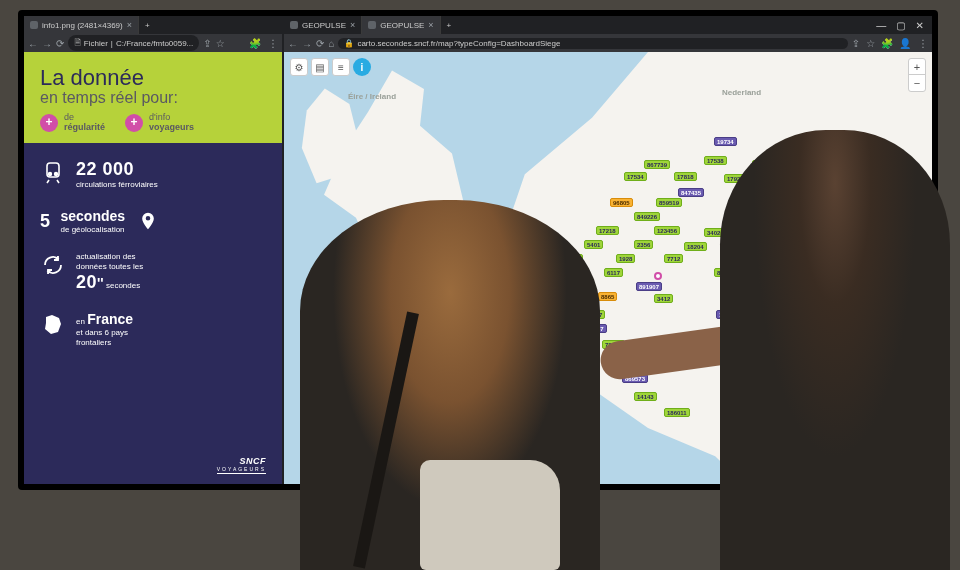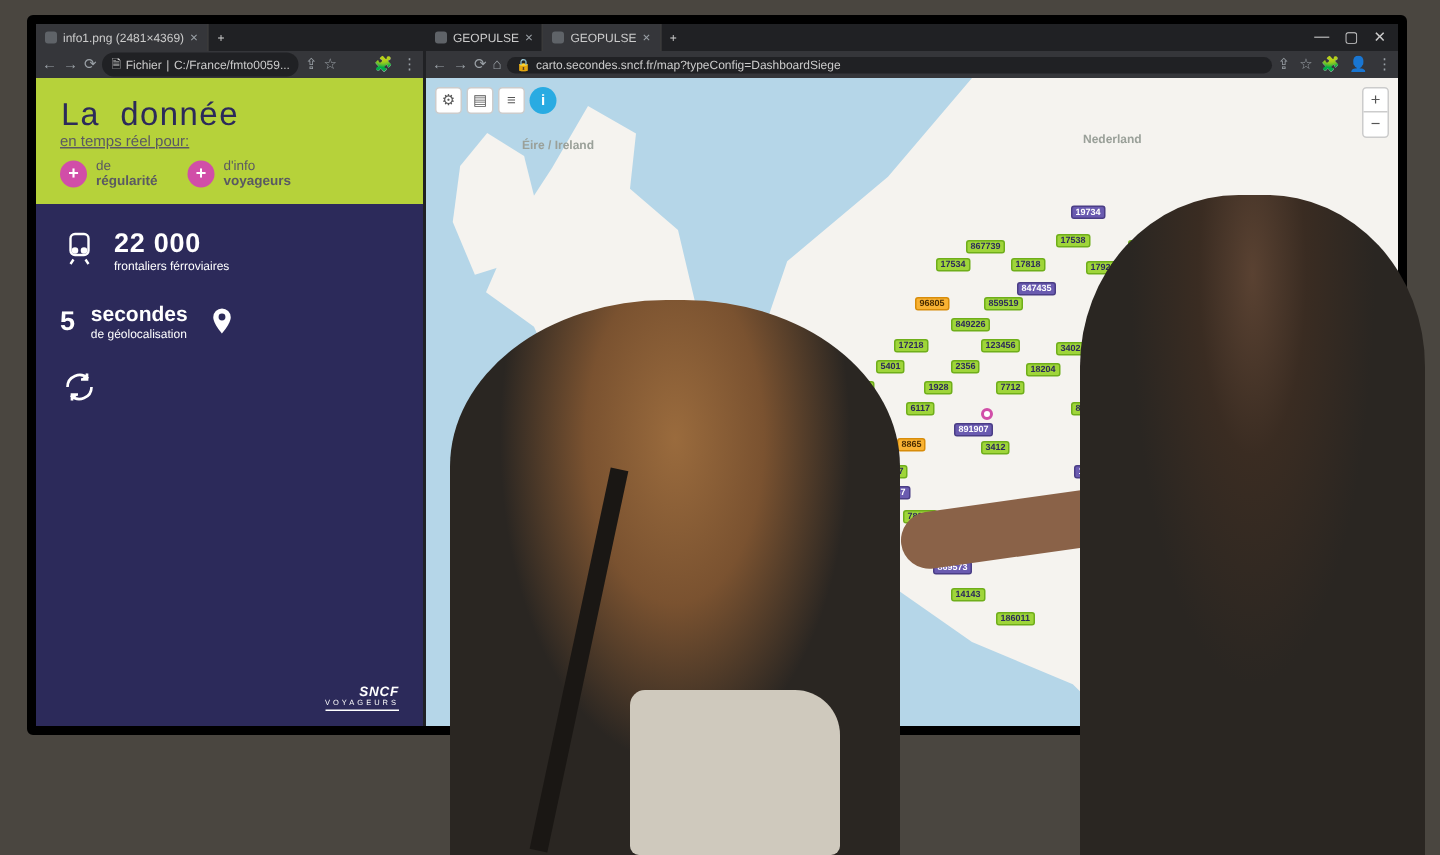--- a/index.html
+++ b/index.html
@@ -77,27 +77,25 @@
   
   .left-content { flex: 1; display: flex; flex-direction: column; }
   .green-panel {
     background: #b6d23a;
     padding: 14px 16px 10px;
   }
   .green-panel h1 {
     font-size: 22px; font-weight: 400;
     color: #2c2a5a;
     line-height: 1.05;
-    font-family: Liberation Mono, monospace;
   }
   .green-panel .sub {
-    font-size: 10px;
+    font-size: 16px;
     color: #5a5962;
     margin-bottom: 6px;
-    text-decoration: underline;
   }
   .pluses { display: flex; gap: 20px; }
   .plusitem { display: flex; align-items: center; gap: 6px; font-size: 9px; color: #5a5962; line-height: 1.1; }
   .plus-badge {
     width: 18px; height: 18px; border-radius: 50%;
     background: #d14ea8; color: #fff;
     display: flex; align-items: center; justify-content: center;
     font-size: 12px; font-weight: bold;
   }
   .dark-panel {
@@ -279,21 +277,21 @@
             <div class="icon">
               <svg viewBox="0 0 24 24" width="24" height="24" fill="none" stroke="#fff" stroke-width="1.6">
                   <rect x="6" y="3" width="12" height="14" rx="3"></rect>
                   <circle cx="9" cy="14" r="1.4" fill="#fff"></circle>
                   <circle cx="15" cy="14" r="1.4" fill="#fff"></circle>
                   <path d="M8 20l-2 3M16 20l2 3"></path>
                 </svg>
             </div>
             <div class="text">
               <div class="big">22 000</div>
-              <div>frontaliers férroviaires</div>
+              <div>circulations férroviaires</div>
             </div>
           </div>
 
           <div class="stat">
             <div class="icon" style="width:auto">
               <span class="big">5</span>
             </div>
             <div class="text">
               <span class="med">secondes</span>
               <div>de géolocalisation</div>
@@ -305,22 +303,41 @@
             </div>
           </div>
 
           <div class="stat">
             <div class="icon">
               <svg viewBox="0 0 24 24" width="24" height="24" fill="none" stroke="#fff" stroke-width="1.8">
                   <path d="M4 12a8 8 0 0 1 13.7-5.6M20 12a8 8 0 0 1-13.7 5.6"></path>
                   <path d="M17 3v4h-4M7 21v-4h4" fill="#fff"></path>
                 </svg>
             </div>
-          </div>
-
+            <div class="text">
+              <div>actualisation des</div>
+              <div>données toutes les</div>
+              <span class="big">20</span><span class="med">''</span>
+              <span>secondes</span>
+            </div>
+          </div>
+
+          <div class="stat">
+            <div class="icon">
+              <svg viewBox="0 0 24 24" width="24" height="24" fill="#fff">
+                  <path d="M5 5l6-2 7 3 2 6-3 8-7 2-6-5 1-6z"></path>
+                </svg>
+            </div>
+            <div class="text">
+              <span>en</span>
+              <span class="med">France</span>
+              <div>et dans 6 pays</div>
+              <div>frontaliers</div>
+            </div>
+          </div>
 
           <div class="sncf-logo">
             <span>SNCF</span>
             <span class="sub2">VOYAGEURS</span>
           </div>
         </div>
       </div>
     </div>
 
     <div class="right-window">

